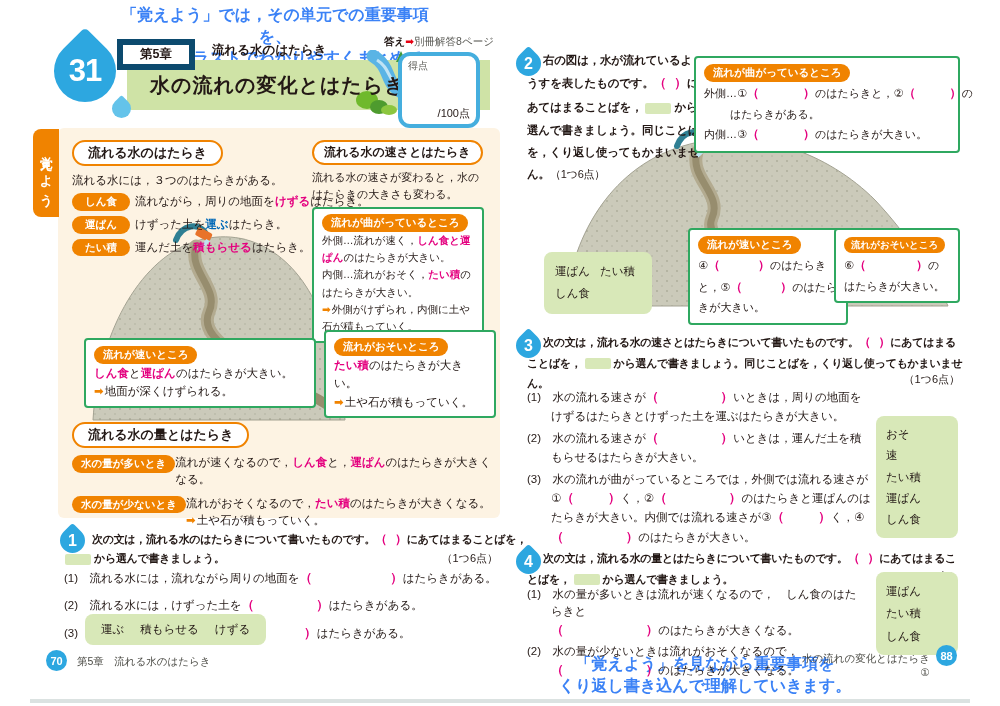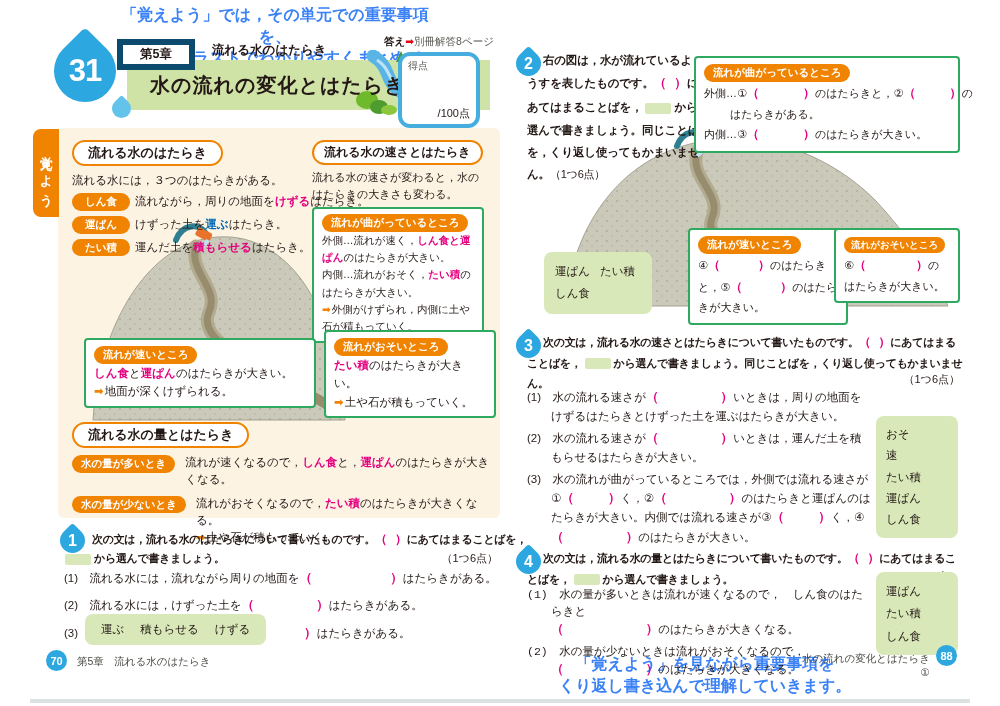--- a/index.html
+++ b/index.html
@@ -65,21 +65,21 @@
   .bx1 .row{margin-top:5px;white-space:nowrap;}
   .bx1 .row .opill{margin-right:5px;min-width:40px;text-align:center;}
   .bx1 .intro{margin-top:7px;}
   .bx2{position:absolute;left:254px;top:12px;width:172px;z-index:2;}
   .bx2 .tpill{font-size:12px;padding:2px 10px;}
   .bx2 .intro{margin-top:4px;font-size:11px;line-height:1.55;}
   .bx2 .gframe{margin-top:4px;font-size:10.5px;line-height:1.65;}
   .cof{position:absolute;left:26px;top:210px;width:212px;z-index:3;font-size:11.5px;line-height:1.6;}
   .cos{position:absolute;left:266px;top:202px;width:152px;z-index:3;font-size:11.5px;line-height:1.6;}
   .bx3{position:absolute;left:14px;top:294px;width:424px;z-index:2;font-size:11.5px;}
-  .vrow{display:flex;gap:10px;align-items:flex-start;margin-top:6px;line-height:1.5;}
+  .vrow{display:flex;gap:0;align-items:flex-start;margin-top:6px;line-height:1.5;}
   .vrow .opill{flex:none;margin-top:1px;}
   
   .qprompt{font-weight:bold;font-size:11px;letter-spacing:-0.3px;line-height:1.8;}
   .qtext{font-size:11.5px;line-height:1.6;}
   .points{font-size:11px;}
   .bankbox{position:absolute;z-index:3;font-size:11.5px;}
   .q2col{left:527px;top:49px;width:176px;font-size:11.5px;font-weight:bold;line-height:1.95;
     text-indent:16px;z-index:2;letter-spacing:-0.2px;}
   .cbend{left:694px;top:56px;width:246px;z-index:3;font-size:11px;line-height:1.8;}
   .cbend .l1{white-space:nowrap;}
@@ -328,21 +328,21 @@
   <div>しん食</div>
 </div>
 
 <div class="qdrop" style="left:516px;top:549px;">
   <span>4</span>
 </div>
 <div class="abs qprompt" style="left:527px;top:548px;width:437px;text-indent:16px;z-index:2;">
   <span>次の文は，流れる水の量とはたらきについて書いたものです。</span><span class="bk"><span>（</span><span class="gap" style="width:8px"></span><span>）</span></span><span>にあてはまることばを，</span><span class="swatch"></span><span>から選んで書きましょう。</span>
 </div>
 <div class="abs points" style="left:840px;top:569px;width:120px;text-align:right;">（1つ5点）</div>
-<div class="abs qtext" style="left:527px;top:586px;width:340px;line-height:1.5;z-index:2;font-family:Liberation Mono, monospace;">
+<div class="abs qtext" style="left:527px;top:586px;width:340px;line-height:1.5;z-index:2;">
   <p class="hang">
     <span>(1)</span>　<span>水の量が多いときは流れが速くなるので，　しん食のはたらきと</span><br>
     <span class="bk"><span>（</span><span class="gap" style="width:82px"></span><span>）</span></span><span>のはたらきが大きくなる。</span>
   </p>
   <p class="hang">
     <span>(2)</span>　<span>水の量が少ないときは流れがおそくなるので，</span><br>
     <span class="bk"><span>（</span><span class="gap" style="width:82px"></span><span>）</span></span><span>のはたらきが大きくなる。</span>
   </p>
 </div>
 <div class="bankbox bank" style="left:876px;top:572px;width:62px;padding:8px 10px;line-height:1.95;">

